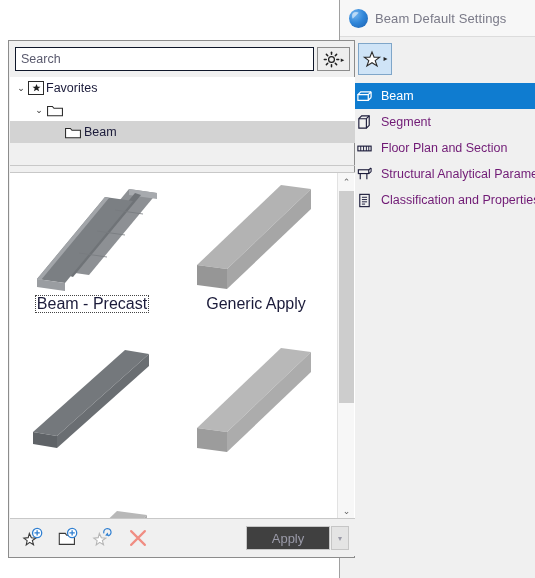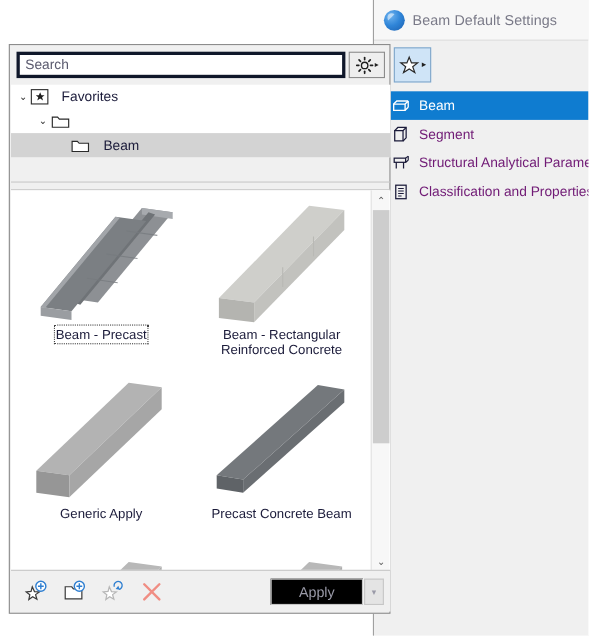--- a/index.html
+++ b/index.html
@@ -79,21 +79,21 @@
     border: 1px solid #8c8c8c;
     box-sizing: border-box;
   }
   .search-row {
     position: absolute; left: 6px; top: 6px;
     width: 335px; height: 24px;
     display: flex; align-items: stretch;
   }
   .search-input {
     flex: 1 1 auto; height: 24px; box-sizing: border-box;
-    border: 3px solid #0f172a; background: #ffffff;
+    border: 1px solid #0f172a; background: #ffffff;
     font-family: "Liberation Sans", sans-serif;
     font-size: 12.5px; color: #1b1b3a;
     padding: 0 5px; outline: none;
   }
   .search-input::placeholder { color: #5a5a6e; opacity: 1; }
   .gear-btn {
     width: 33px; height: 24px; margin-left: 3px; flex: none;
     background: #eeeeee; border: 1px solid #8c8c8c;
     box-sizing: border-box;
     display: flex; align-items: center; justify-content: center;
@@ -107,21 +107,21 @@
   }
   .tree-row {
     height: 22px; display: flex; align-items: center;
     font-size: 12.5px; color: #1b1b3a; white-space: nowrap;
   }
   .tree-row.selected { background: #d3d3d3; }
   .chev {
     width: 14px; text-align: center; font-size: 9px;
     color: #303030; flex: none;
   }
-  .tree-label { margin-left: 12px; }
+  .tree-label { margin-left: 2px; }
   .fav-icon {
     width: 16px; height: 14px; flex: none;
     border: 1px solid #2a2a2a; box-sizing: border-box;
     background: #ffffff; position: relative;
     display:flex; align-items:center; justify-content:center;
   }
   .folder-icon { width: 18px; height: 14px; flex: none; }
 
   .tree-sep {
     position: absolute; left: 1px; width: 345px; height: 1px;
@@ -142,21 +142,21 @@
   .cell {
     width: 164px; height: 163px;
     display: flex; flex-direction: column;
     align-items: center; justify-content: flex-start;
     box-sizing: border-box; padding-top: 6px;
   }
   .thumb {
     width: 150px; height: 116px; position: relative;
   }
   .cap {
-    font-size: 12px; color: #1b1b3a; text-align: center;
+    font-size: 16px; color: #1b1b3a; text-align: center;
     line-height: 14px; margin-top: 2px; max-width: 152px;
   }
   .cap.selected {
     outline: 1px dotted #444; outline-offset: 1px;
   }
 
   
   .vscroll {
     position: absolute; right: 0; top: 132px;
     width: 17px; height: 346px;
@@ -186,21 +186,21 @@
     position: absolute; left: 12px; top: 0; height: 38px;
     display: flex; align-items: center; gap: 13px;
   }
   .tb-icon { width: 22px; height: 22px; }
   .apply-wrap {
     position: absolute; right: 6px; top: 7px;
     display: flex; align-items: stretch;
   }
   .apply-btn {
     width: 84px; height: 24px;
-    background: #000000; border: 1px solid #c6c6c6;
+    background: #404040; border: 1px solid #c6c6c6;
     box-sizing: border-box; color: #9a9aa8;
     font-family: "Liberation Sans", sans-serif; font-size: 13px;
     display: flex; align-items: center; justify-content: center;
   }
   .apply-arrow {
     width: 18px; height: 24px; margin-left: 1px;
     background: #e4e4e4; border: 1px solid #c6c6c6;
     box-sizing: border-box;
     display: flex; align-items: center; justify-content: center;
     font-size: 8px; color: #9a9aa8;
@@ -238,20 +238,27 @@
       <div class="page-item">
         <svg class="page-icon" viewBox="0 0 18 18">
           <path d="M3 5 H11 V15 H3 Z" fill="none" stroke="#1b1b3a" stroke-width="1.2"></path>
           <path d="M3 5 L6 2 H14 V12 L11 15" fill="none" stroke="#1b1b3a" stroke-width="1.2"></path>
           <path d="M11 5 L14 2" fill="none" stroke="#1b1b3a" stroke-width="1.2"></path>
         </svg>
         <span class="pi-label">Segment</span>
       </div>
 
 
+      <div class="page-item">
+        <svg class="page-icon" viewBox="0 0 18 18">
+          <rect x="2" y="6.5" width="14" height="5" fill="none" stroke="#1b1b3a" stroke-width="1.2"></rect>
+          <path d="M5 6.5 V11.5 M8 6.5 V11.5 M11 6.5 V11.5 M13.5 6.5 V11.5" stroke="#1b1b3a" stroke-width="1"></path>
+        </svg>
+        <span class="pi-label">Floor Plan and Section</span>
+      </div>
 
       <div class="page-item">
         <svg class="page-icon" viewBox="0 0 18 18">
           <rect x="2.5" y="4" width="11" height="4" fill="none" stroke="#1b1b3a" stroke-width="1.2"></rect>
           <path d="M4.5 8 V14 M11.5 8 V14" stroke="#1b1b3a" stroke-width="1.2"></path>
           <path d="M13.5 4 L16 2 M13.5 8 L16 6 M16 2 V6" stroke="#1b1b3a" stroke-width="1.1"></path>
         </svg>
         <span class="pi-label">Structural Analytical Paramet...</span>
       </div>
 
@@ -336,56 +343,40 @@
               <g stroke="#777b7f" stroke-width="1" opacity=".8">
                 <path d="M62,74 L90,78"></path>
                   <path d="M80,52 L108,56"></path>
                   <path d="M98,31 L126,35"></path>
               </g>
             </svg>
           </div>
           <div class="cap selected">Beam - Precast</div>
         </div>
 
-        <div class="cell">
-          <div class="thumb">
-            <svg width="150" height="116" viewBox="0 0 150 116">
-              <polygon points="18,92 100,8 132,12 50,96" fill="#cfcfcb"></polygon>
-              <polygon points="18,92 50,96 50,114 18,110" fill="#b4b4b0"></polygon>
-              <polygon points="50,96 132,12 132,30 50,114" fill="#c2c2be"></polygon>
-              <g stroke="#b9b9b5" stroke-width="1">
-                <path d="M76,64 L76,82"></path>
-                  <path d="M104,36 L104,54"></path>
-              </g>
-            </svg>
-          </div>
-          <div class="cap" style="white-space:pre-line;">Beam - Rectangular
-Reinforced Concrete</div>
-        </div>
 
         <div class="cell">
           <div class="thumb">
             <svg width="150" height="116" viewBox="0 0 150 116">
               <polygon points="16,86 100,6 130,10 46,90" fill="#b3b3b3"></polygon>
               <polygon points="16,86 46,90 46,110 16,106" fill="#969696"></polygon>
               <polygon points="46,90 130,10 130,30 46,110" fill="#a6a6a6"></polygon>
             </svg>
           </div>
           <div class="cap">Generic Apply</div>
         </div>
 
         <div class="cell">
           <div class="thumb">
             <svg width="150" height="116" viewBox="0 0 150 116">
               <polygon points="16,90 108,8 132,12 40,94" fill="#74787c"></polygon>
               <polygon points="16,90 40,94 40,106 16,102" fill="#5f6367"></polygon>
               <polygon points="40,94 132,12 132,24 40,106" fill="#6a6e72"></polygon>
             </svg>
           </div>
-          <div class="cap">Precast Concrete Beam</div>
         </div>
 
         <div class="cell">
           <div class="thumb">
             <svg width="150" height="116" viewBox="0 0 150 116">
               <polygon points="16,86 100,6 130,10 46,90" fill="#b8b8b8"></polygon>
               <polygon points="16,86 46,90 46,110 16,106" fill="#9c9c9c"></polygon>
               <polygon points="46,90 130,10 130,30 46,110" fill="#acacac"></polygon>
             </svg>
           </div>

